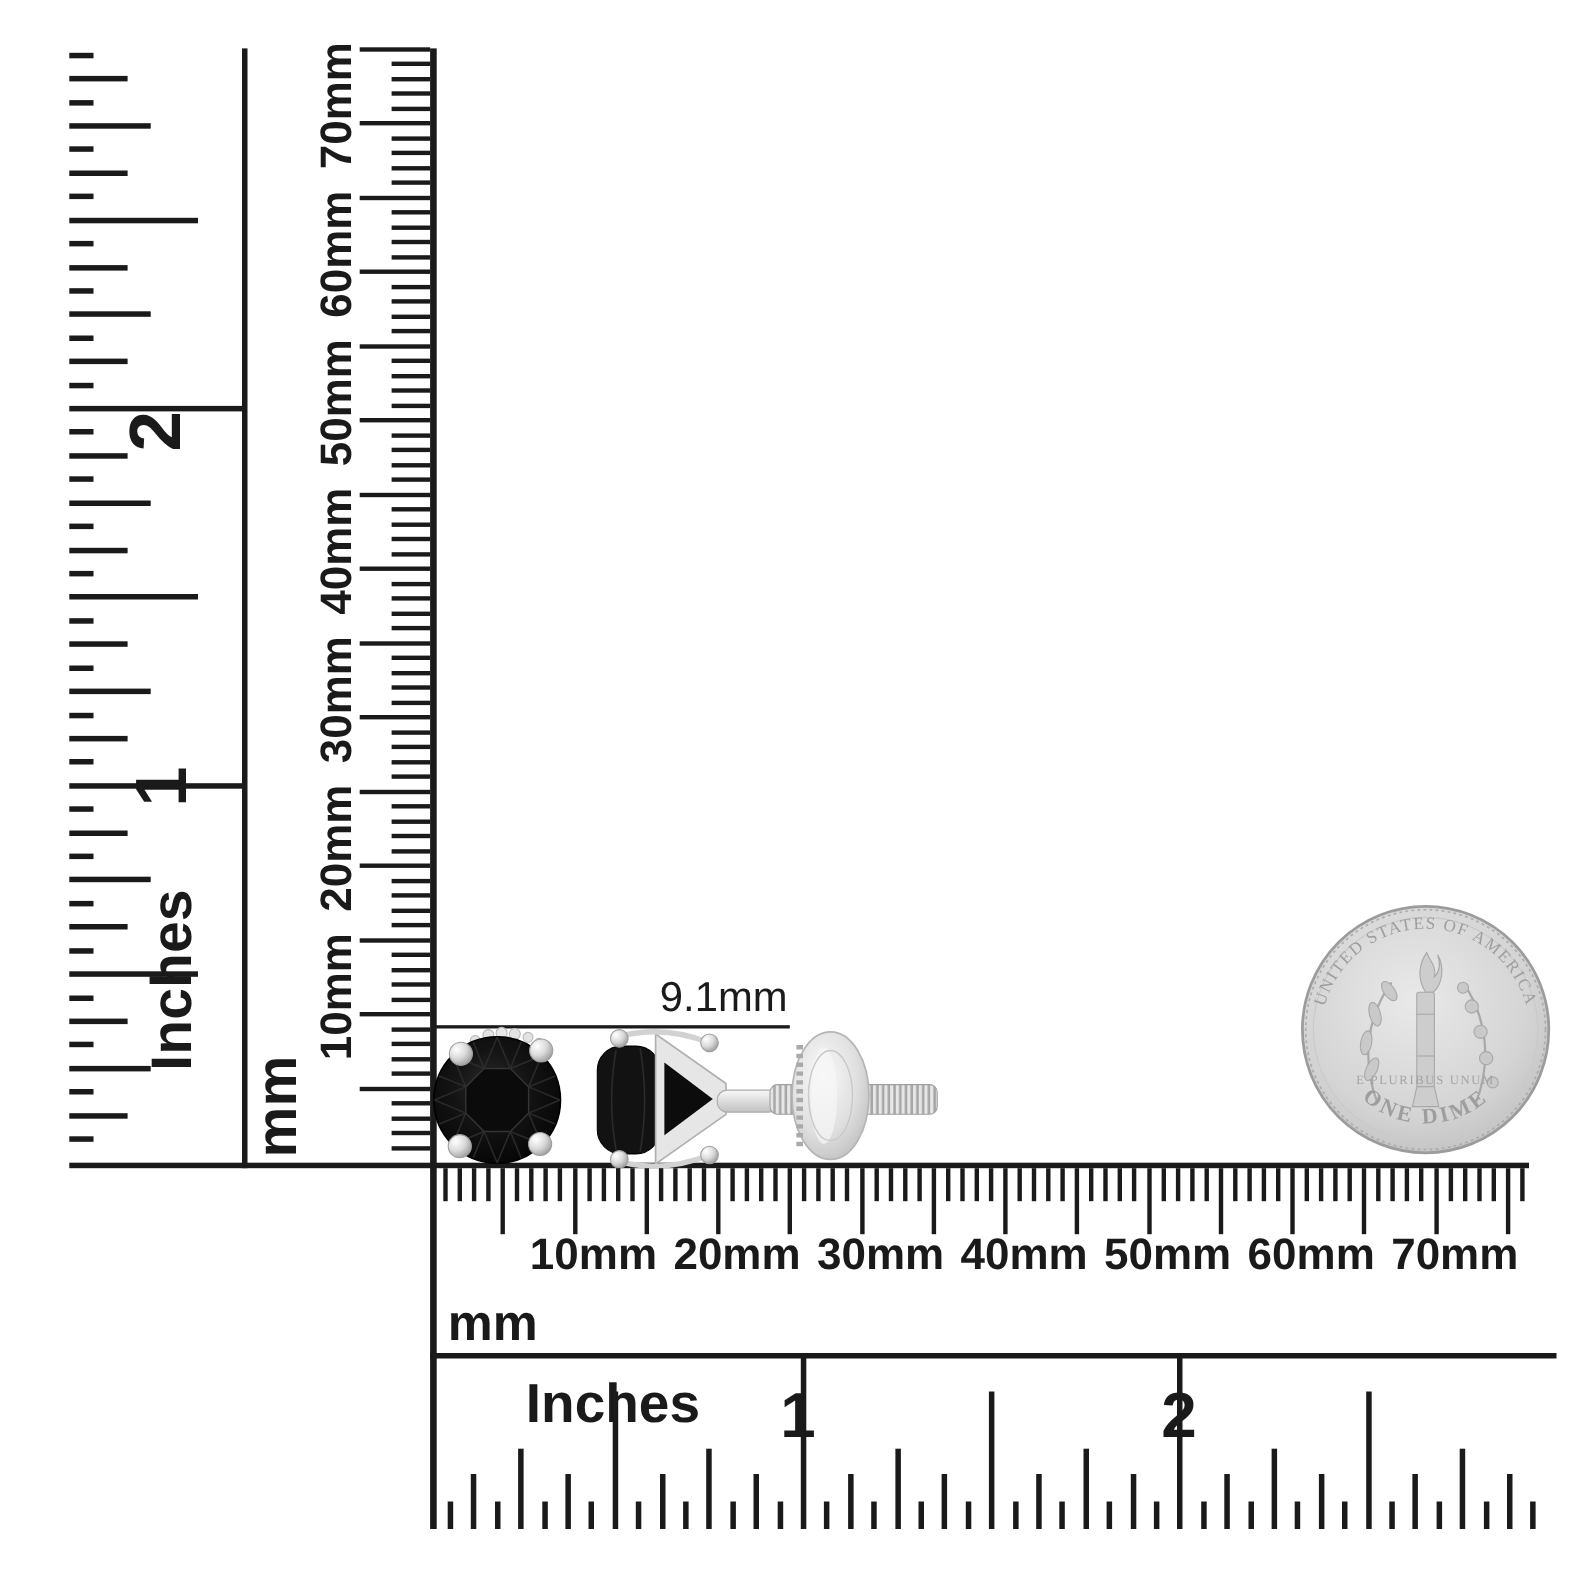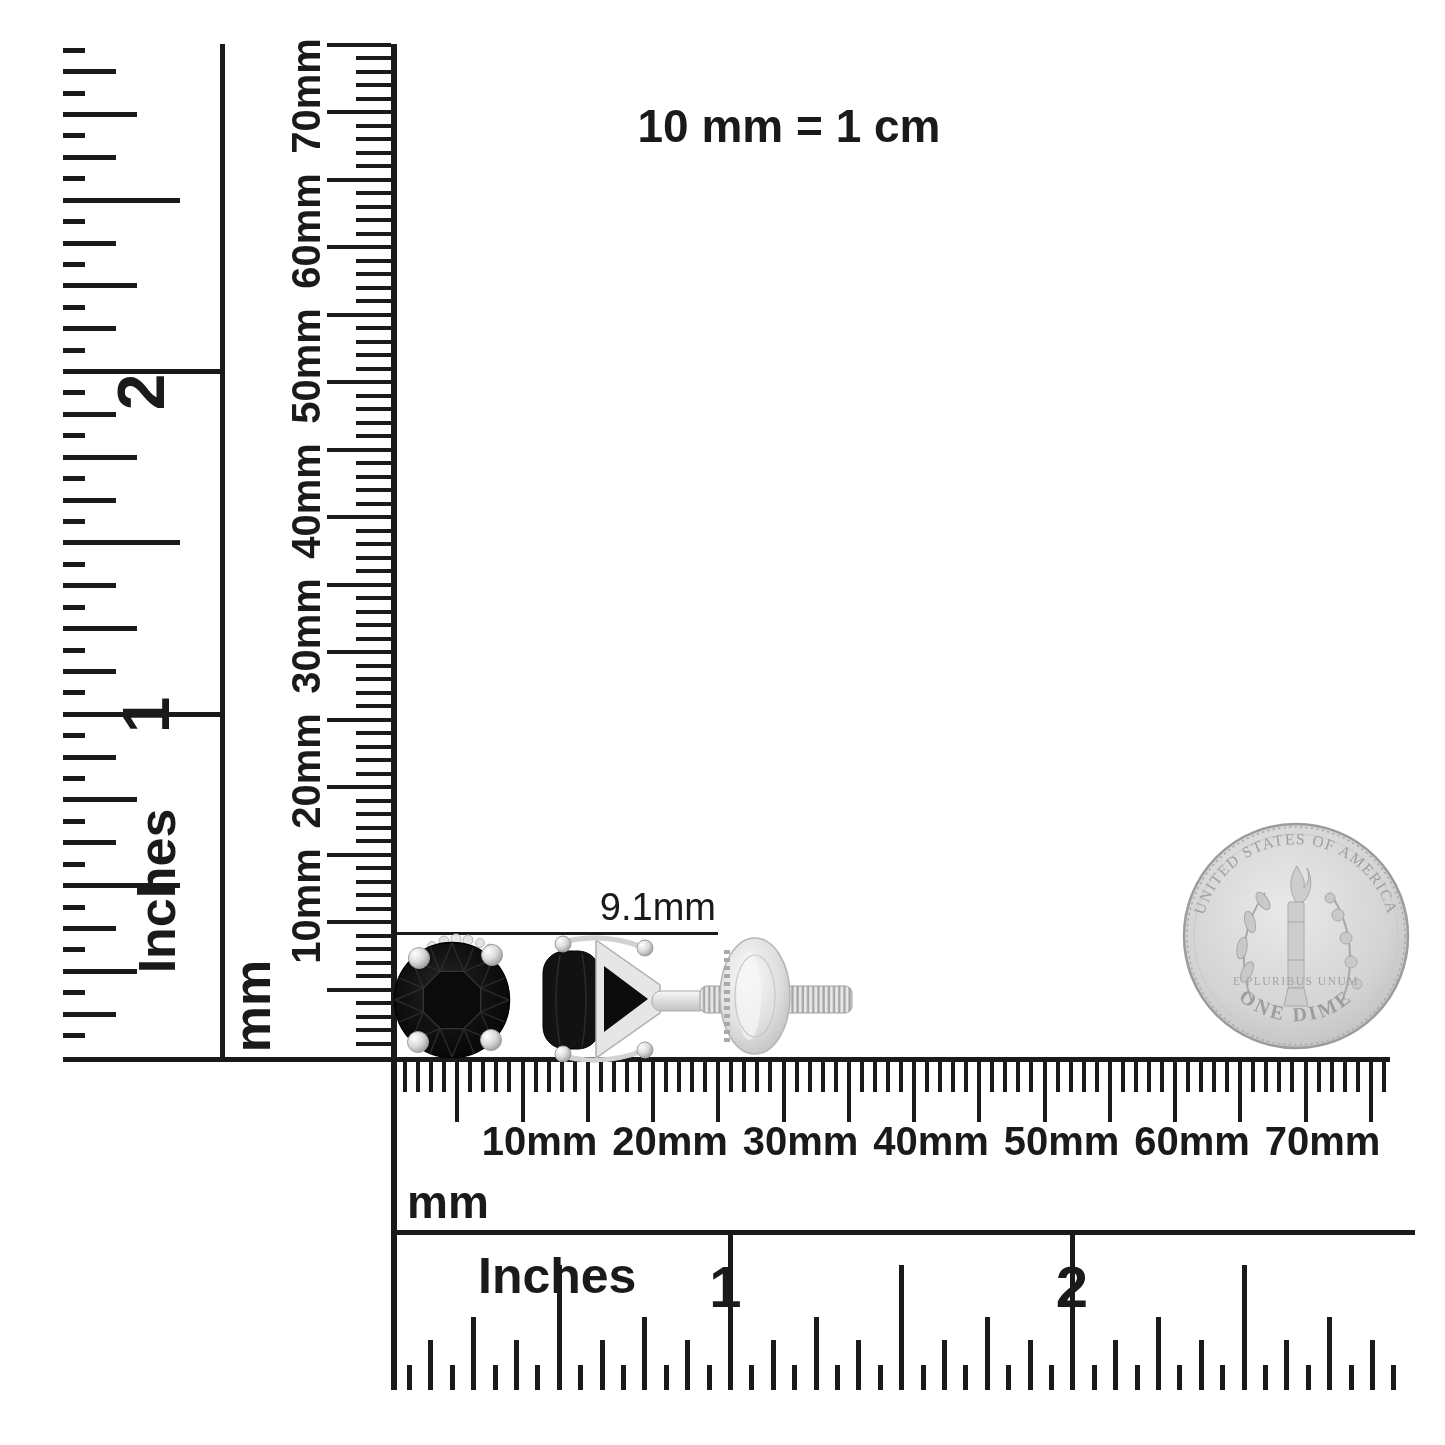--- a/index.html
+++ b/index.html
@@ -33,21 +33,20 @@
   <div class="frameline" style="left:220px;top:44px;width:5px;height:1018px;"></div>
   <div class="frameline" style="left:391px;top:44px;width:6px;height:1346px;"></div>
   <div class="frameline" style="left:63px;top:1057px;width:1327px;height:5px;"></div>
   <div class="frameline" style="left:391px;top:1230px;width:1024px;height:5px;"></div>
 
   <div class="unit-lab" id="lbl-inches-left">Inches</div>
   <div class="unit-lab" id="lbl-mm-left">mm</div>
   <div class="unit-lab" id="lbl-mm-bottom">mm</div>
   <div class="unit-lab" id="lbl-inches-bottom">Inches</div>
 
-  <div id="scale-note">10 mm = 1 cm</div>
 
   <div id="size-line"></div>
   <div id="size-label">9.1mm</div>
 
   <svg id="art" width="1445" height="1445" viewBox="0 0 1445 1445">
     <defs>
       <radialGradient id="gStone" cx="45%" cy="40%" r="65%">
         <stop offset="0%" stop-color="#2b2b2b"></stop>
           <stop offset="45%" stop-color="#141414"></stop>
         <stop offset="100%" stop-color="#050505"></stop>

